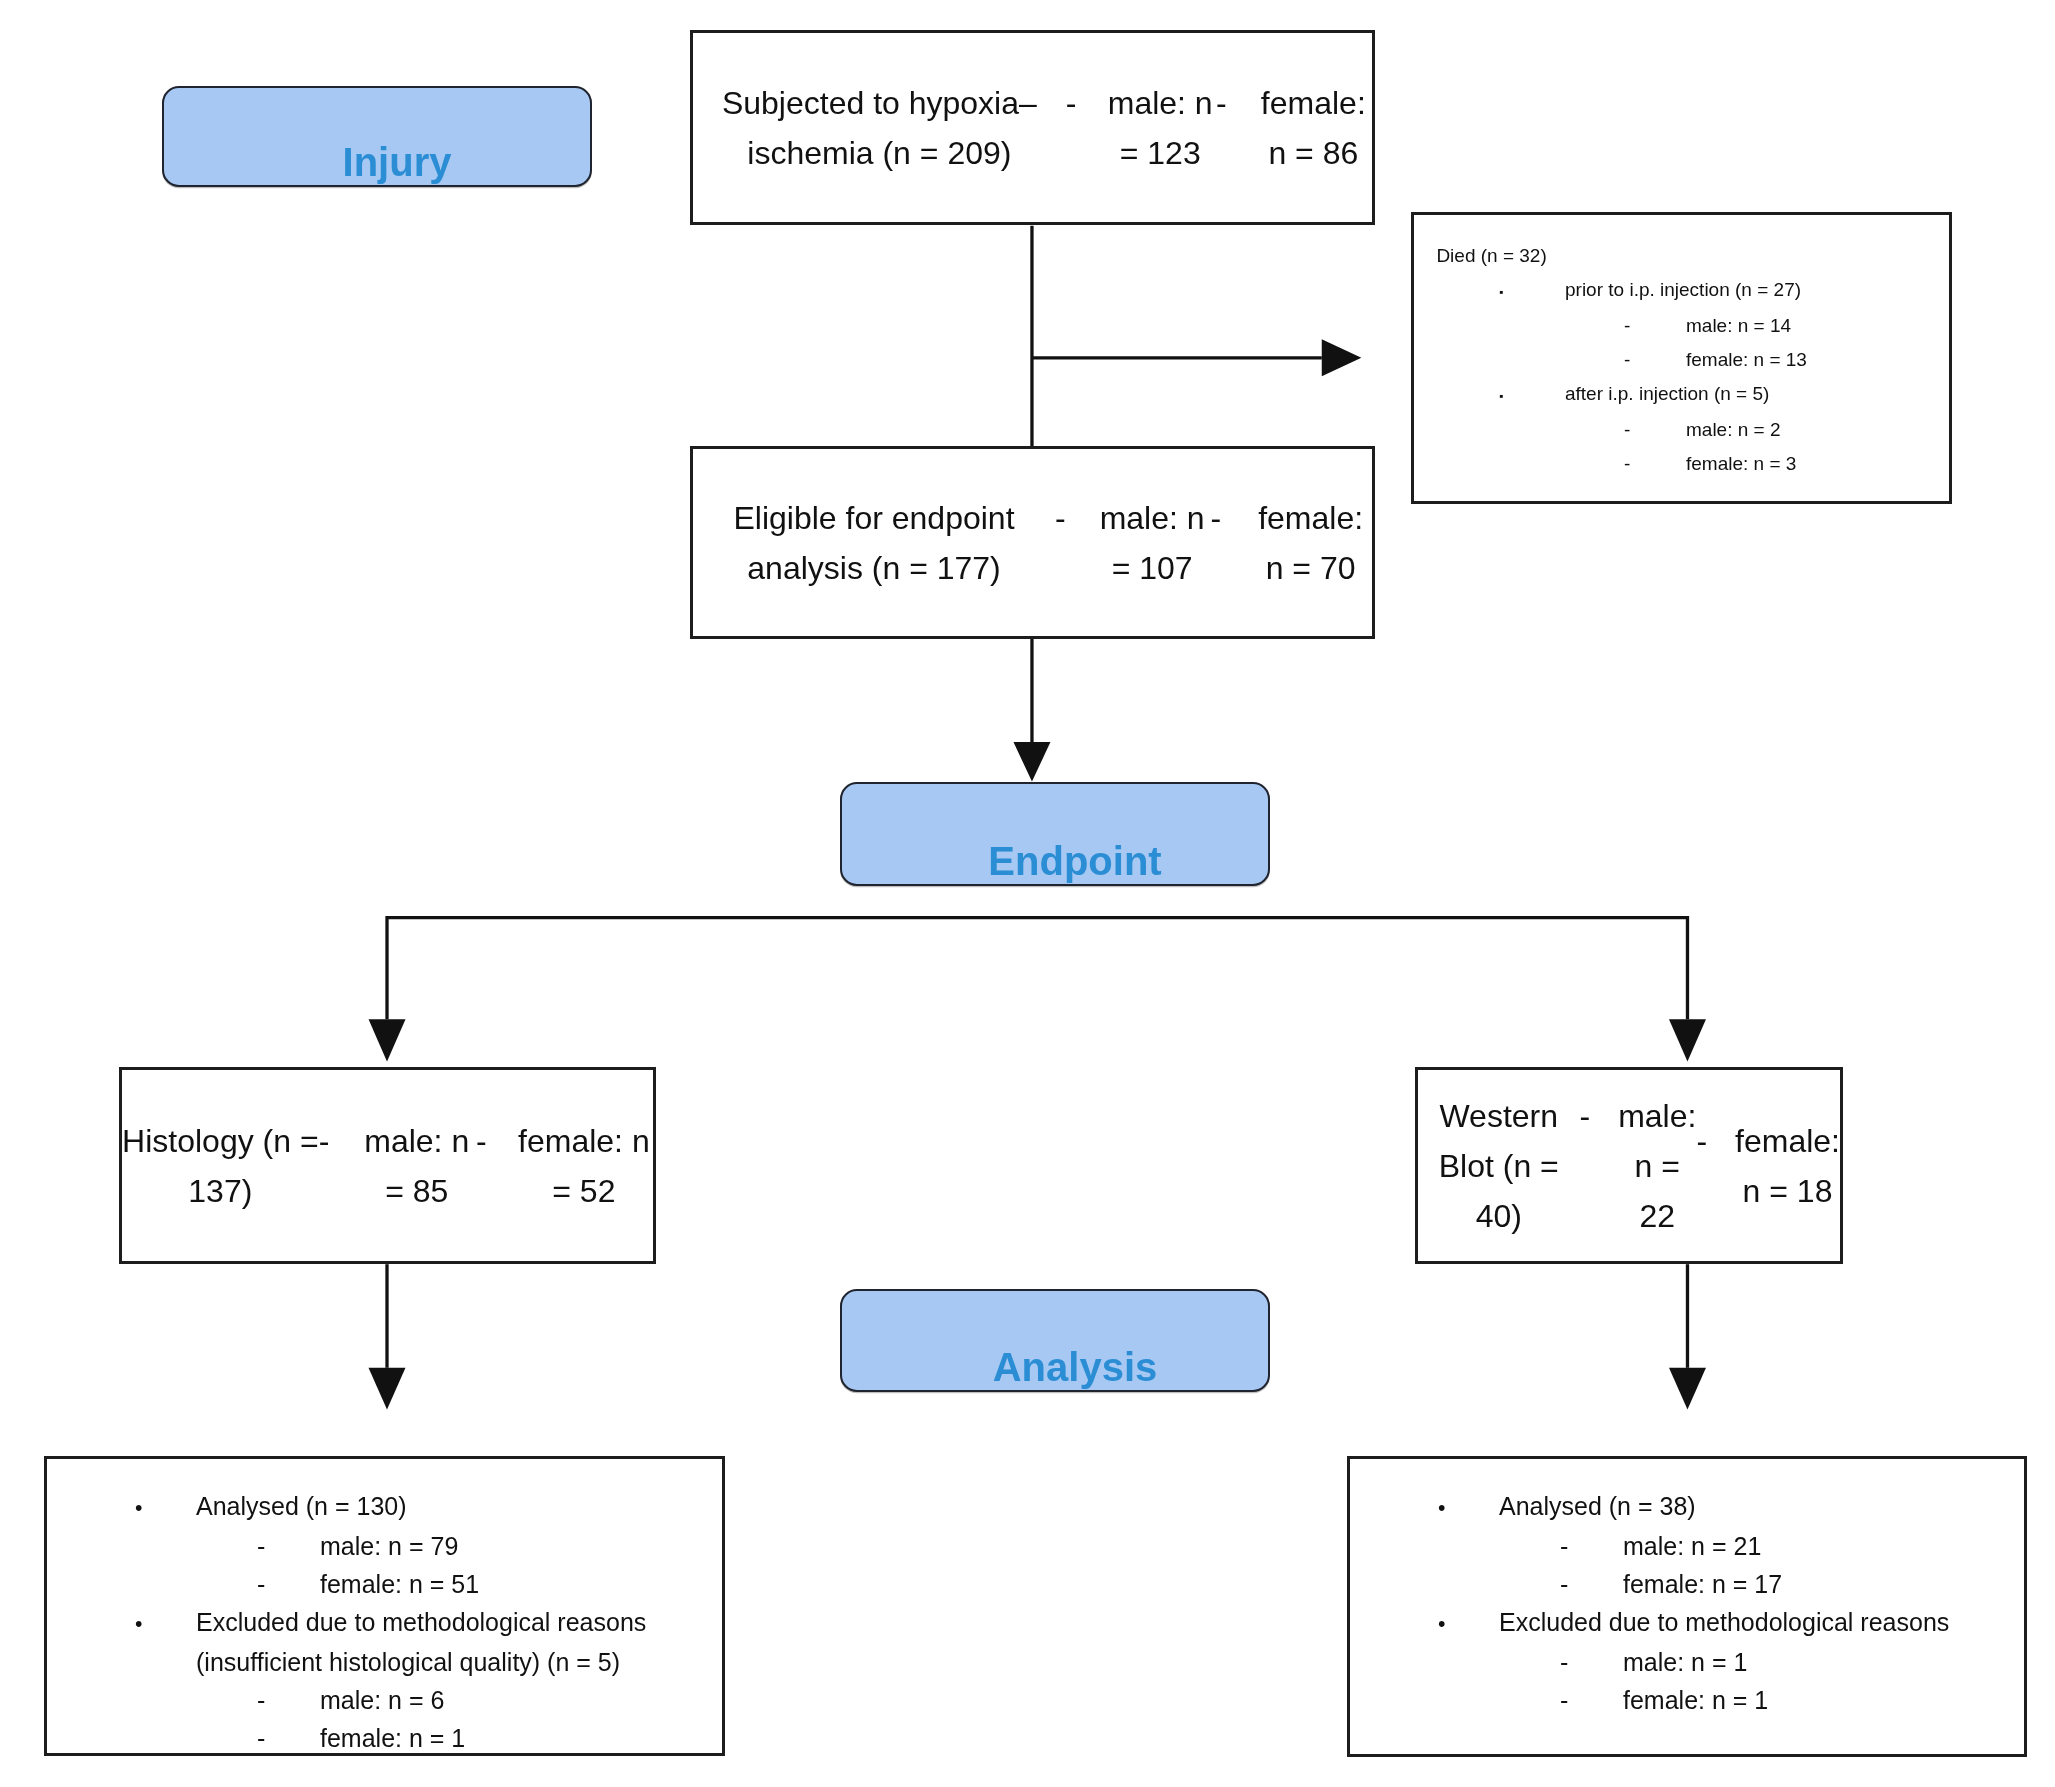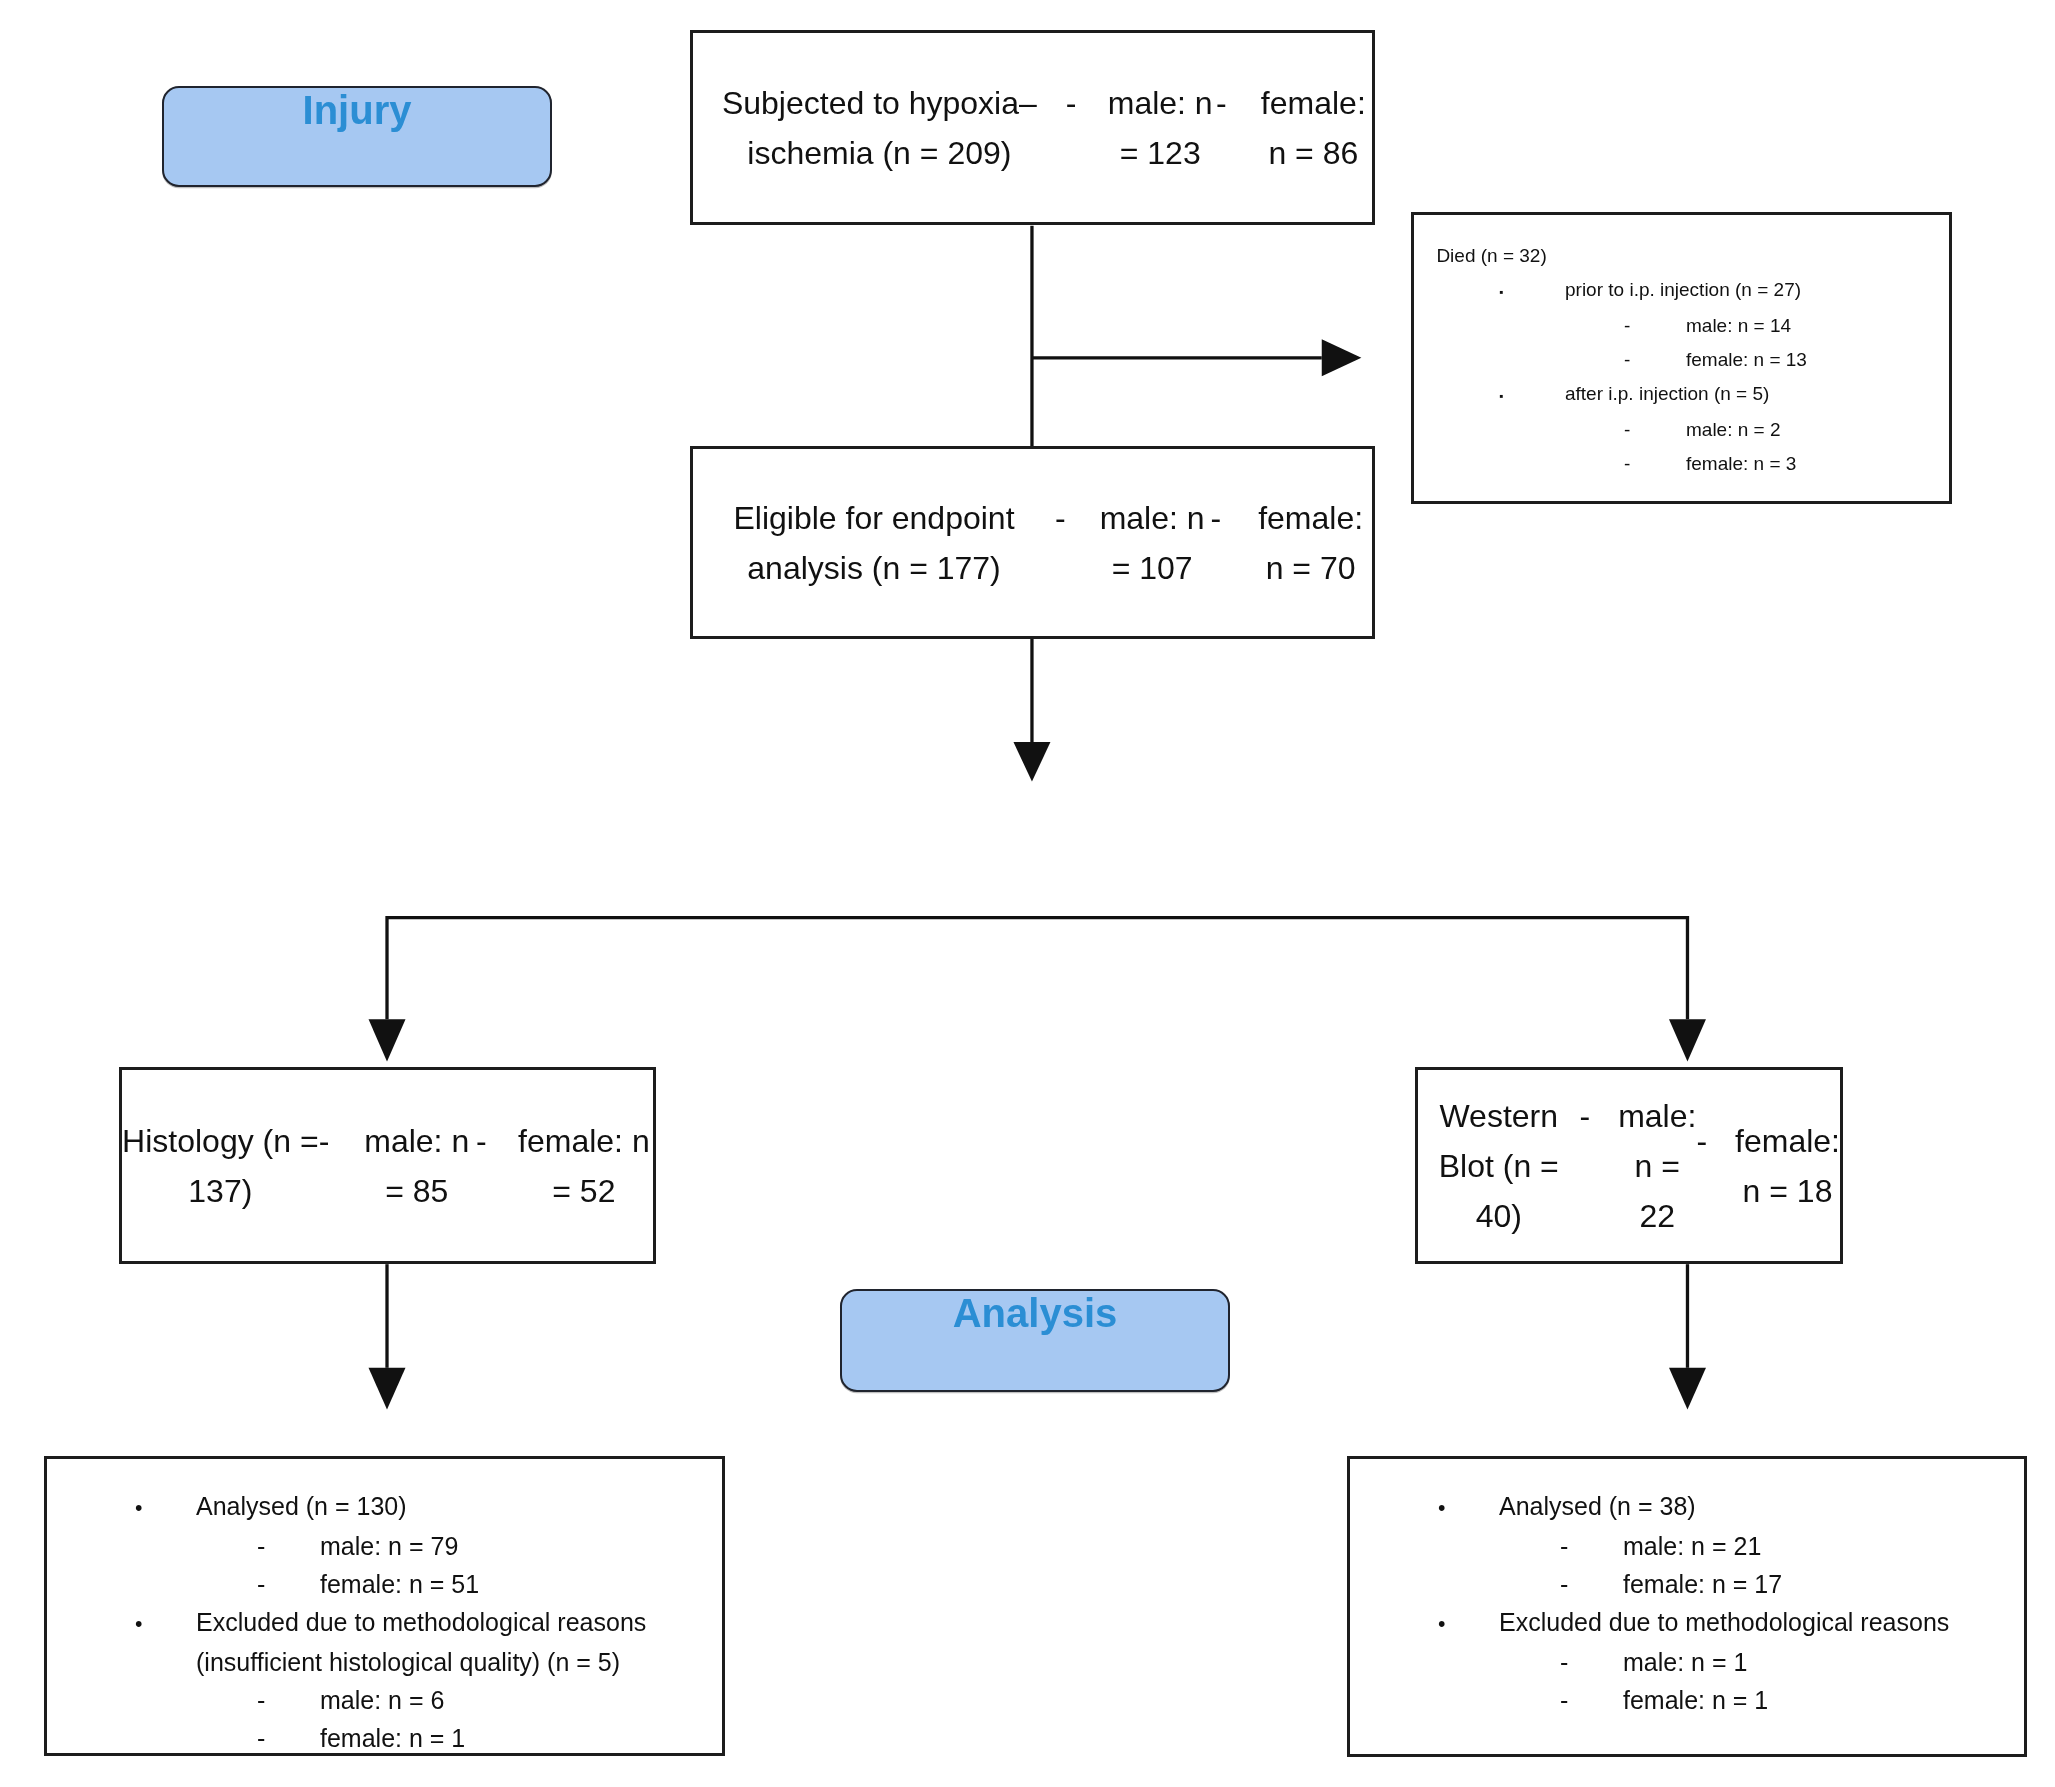--- a/index.html
+++ b/index.html
@@ -17,27 +17,28 @@
     background:#ffffff;
     font-family:"Liberation Sans","DejaVu Sans",sans-serif;
     color:var(--ink);
   }
   svg.connectors{position:absolute;left:0;top:0;width:2056px;height:1787px;}
   svg.connectors .ln{stroke:var(--line);stroke-width:5;fill:none;}
   svg.connectors .ah{fill:var(--line);stroke:none;}
 
   .stage-label{
     position:absolute;
-    display:flex;align-items:flex-start;justify-content:center;
+    display:flex;align-items:flex-end;justify-content:center;
     background:var(--label-fill);
     border:2.6px solid var(--label-border);
     border-radius:17px;
     color:var(--label-text);
     font-size:40px;font-weight:bold;
     box-shadow:0 1.3px 0 rgba(0,0,0,0.25);
+    padding-left:40px;
   }
   .node{
     position:absolute;
     background:#ffffff;
     border:3.3px solid var(--border);
     box-sizing:border-box;
   }
   
   .node.center{
     display:flex;flex-direction:row;justify-content:center;align-items:center;
@@ -86,20 +87,23 @@
     <polygon class="ah" points="558,2072 614,2072 586,2135"></polygon>
 
     <path class="ln" d="M2556 1915 L2556 2072"></path>
     <polygon class="ah" points="2528,2072 2584,2072 2556,2135"></polygon>
   </svg>
 
   <div class="stage-label" style="left:162px;top:86px;width:386px;height:97px">
     <span>Injury</span>
   </div>
 
+  <div class="stage-label" style="left:840px;top:782px;width:386px;height:100px">
+    <span>Endpoint</span>
+  </div>
 
   <div class="stage-label" style="left:840px;top:1289px;width:386px;height:99px">
     <span>Analysis</span>
   </div>
 
   <div class="node center" style="left:690px;top:30px;width:685px;height:195px">
     <div>Subjected to hypoxia–ischemia (n = 209)</div>
     <div class="bullet-line">
       <span class="dash">-</span>
       <span>male: n = 123</span>

